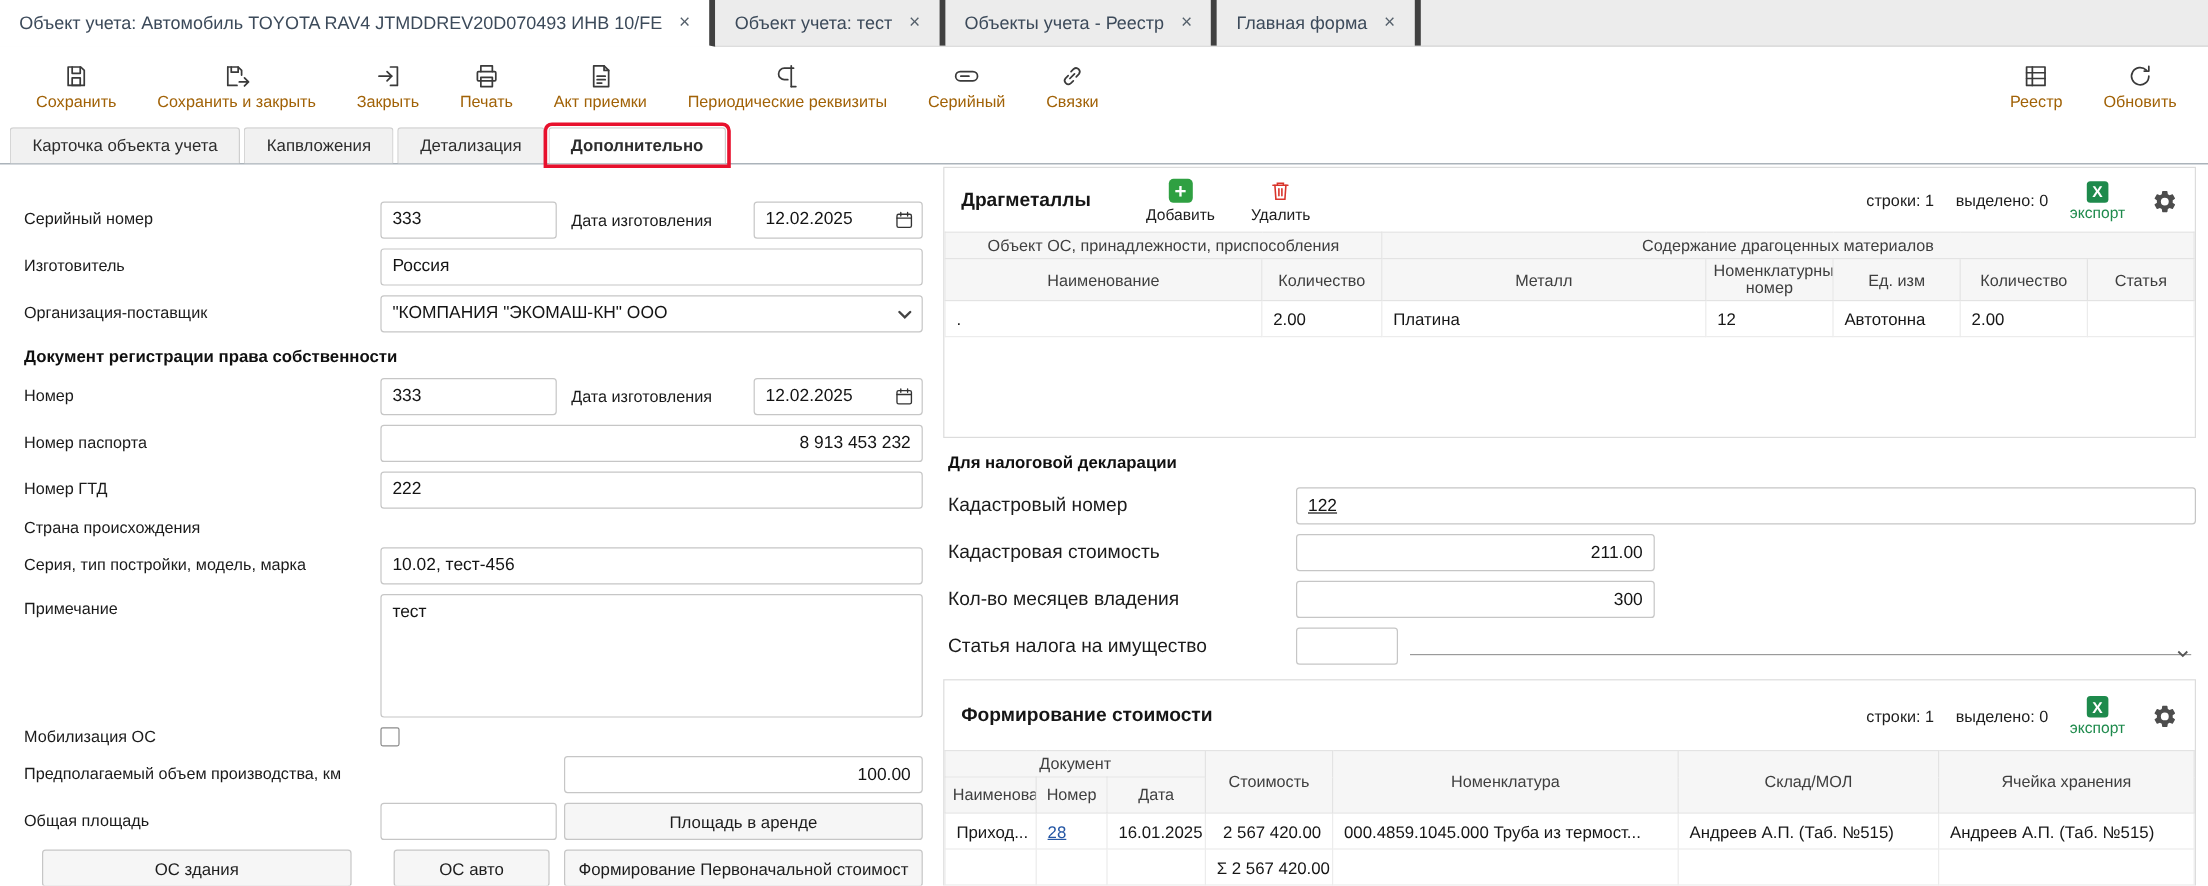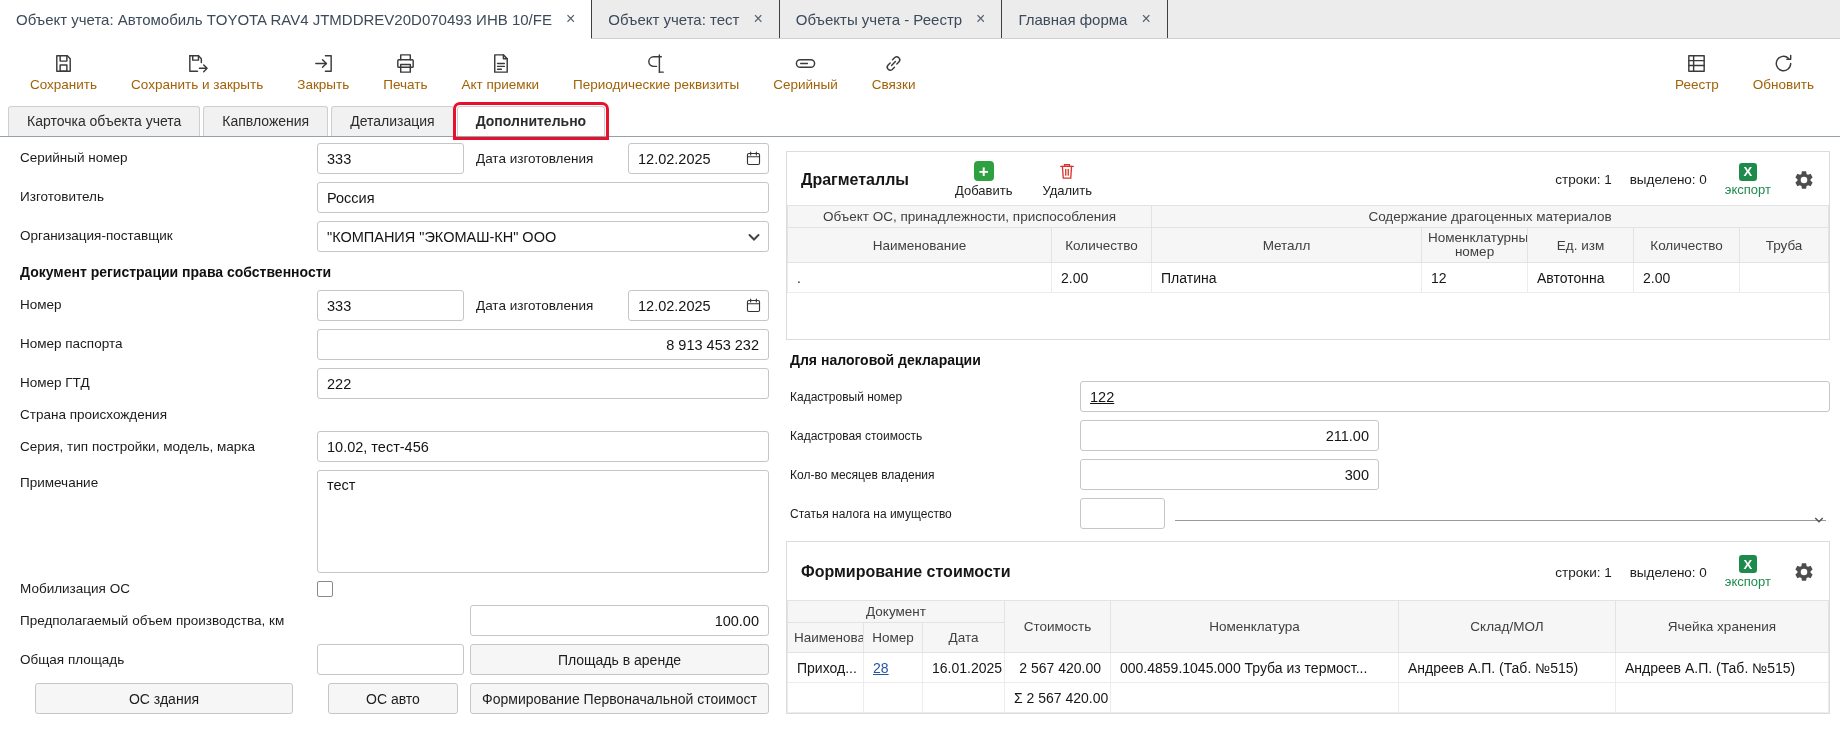--- a/index.html
+++ b/index.html
@@ -1,21 +1,21 @@
 <!DOCTYPE html>
 <html><head>
 <meta charset="utf-8">
 <style>
   *{margin:0;padding:0;box-sizing:border-box}
   html,body{width:1840px;height:738px;overflow:hidden}
   body{font-family:"Liberation Sans",sans-serif;font-size:14px;color:#222;background:#fff}
 
   
   .tabbar{display:flex;height:39px;background:#ececec;border-bottom:1px solid #cfcfcf}
-  .wtab{display:flex;align-items:center;padding:0 16px;border-right:1px solid #404040;font-size:15px;color:#3c4a5a;cursor:pointer;white-space:nowrap;background:#ececec}
+  .wtab{display:flex;align-items:center;padding:0 16px;border-right:5px solid #404040;font-size:15px;color:#3c4a5a;cursor:pointer;white-space:nowrap;background:#ececec}
   .wtab.active{background:#fff;margin-bottom:-1px;border-bottom:1px solid #fff}
   .wtab-close{margin-left:14px;color:#55606b;font-size:16px;line-height:1}
   .tabbar-fill{flex:1}
 
   
   .toolbar{display:flex;justify-content:space-between;align-items:center;height:64px;padding:2px 26px 0 30px;background:#fff}
   .tgroup{display:flex;gap:34px;align-items:flex-start}
   .tool{display:flex;flex-direction:column;align-items:center;gap:2px;cursor:pointer}
   .tool svg{width:23px;height:23px;fill:none;stroke:#3a3a3a;stroke-width:1.5;stroke-linecap:round;stroke-linejoin:round}
   .tlabel{color:#a16207;font-size:13.5px;white-space:nowrap}
@@ -53,21 +53,21 @@
   .checkbox{width:16px;height:16px;border:1px solid #8a8a8a;border-radius:2px;background:#fff;cursor:pointer}
   .btn{height:31px;background:#f6f6f6;border:1px solid #c6c6c6;border-radius:3px;font-size:14px;color:#1d1d1d;display:flex;align-items:center;justify-content:center;cursor:pointer;overflow:hidden;white-space:nowrap;padding:0 6px}
   .footer-btns{display:flex;margin-top:8px}
   .fb1{width:258px;margin-left:15px}
   .fb2{width:130px;margin-left:35px}
   .fb3{width:299px;margin-left:12px}
   .mt4{margin-top:4px}.mt6{margin-top:6px}
 
   
   .panel{border:1px solid #dcdcdc;background:#fff;width:100%}
-  .panel.dragmetals{height:189px;overflow:hidden}
+  .panel.dragmetals{height:226px;overflow:hidden}
   .phead{display:flex;align-items:center;padding:9px 14px 7px}
   .ptitle{font-weight:700;font-size:16px;color:#161616}
   .pbtn{display:flex;flex-direction:column;align-items:center;gap:2px;margin-left:46px;cursor:pointer}
   .pbtn.del{margin-left:30px}
   .pbtn-label{font-size:13px;color:#1d1d1d}
   .addbox{width:20px;height:20px;border-radius:4px;background:#2fa042;color:#fff;display:flex;align-items:center;justify-content:center;font-size:17px;font-weight:700;line-height:1}
   .trash svg{width:20px;height:20px;stroke:#d9342b;fill:none;stroke-width:1.6;stroke-linecap:round}
   .phead-right{margin-left:auto;display:flex;align-items:center;gap:18px}
   .count-text{font-size:13.5px;color:#1d1d1d}
   .export{display:flex;flex-direction:column;align-items:center;cursor:pointer}
@@ -82,21 +82,21 @@
   .grid tr.cols th{height:30px}
   .grid th.wrap{white-space:normal;line-height:14px}
   .grid td{border:1px solid #ececec;font-size:14px;color:#161616;padding:5px 9px;overflow:hidden;white-space:nowrap;background:#fff;height:30px}
   .grid td.num{text-align:right}
   .grid a{color:#2456a4;text-decoration:underline;cursor:pointer}
 
   
   .tax{margin:12px 0 12px 4px}
   .tax-title{font-weight:700;font-size:14px;color:#101010;margin-bottom:13px}
   .trow{display:flex;align-items:center;margin-bottom:8px}
-  .tlabel2{width:290px;flex:none;font-size:12px;color:#1b1b1b}
+  .tlabel2{width:290px;flex:none;font-size:16px;color:#1b1b1b}
   .tctrl{flex:1;display:flex;align-items:center}
   .w299b{width:299px}
   .wcode{width:85px}
   .lookup-line{flex:1;margin:0 4px 0 10px;border-bottom:1px solid #9a9a9a;height:14px;position:relative;cursor:pointer}
   .lookup-line svg{position:absolute;right:2px;bottom:-4px;width:10px;height:8px;stroke:#555;fill:none;stroke-width:1.8}
 </style>
 </head>
 <body>
 
 <div class="app">
@@ -378,21 +378,21 @@
               <th colspan="2">Объект ОС, принадлежности, приспособления</th>
               <th colspan="5">Содержание драгоценных материалов</th>
             </tr>
             <tr class="cols">
               <th>Наименование</th>
               <th>Количество</th>
               <th>Металл</th>
               <th class="wrap">Номенклатурный номер</th>
               <th>Ед. изм</th>
               <th>Количество</th>
-              <th>Труба</th>
+              <th>Статья</th>
             </tr>
           </thead>
           <tbody>
             <tr>
               <td>.</td>
               <td>2.00</td>
               <td>Платина</td>
               <td>12</td>
               <td>Автотонна</td>
               <td>2.00</td>

